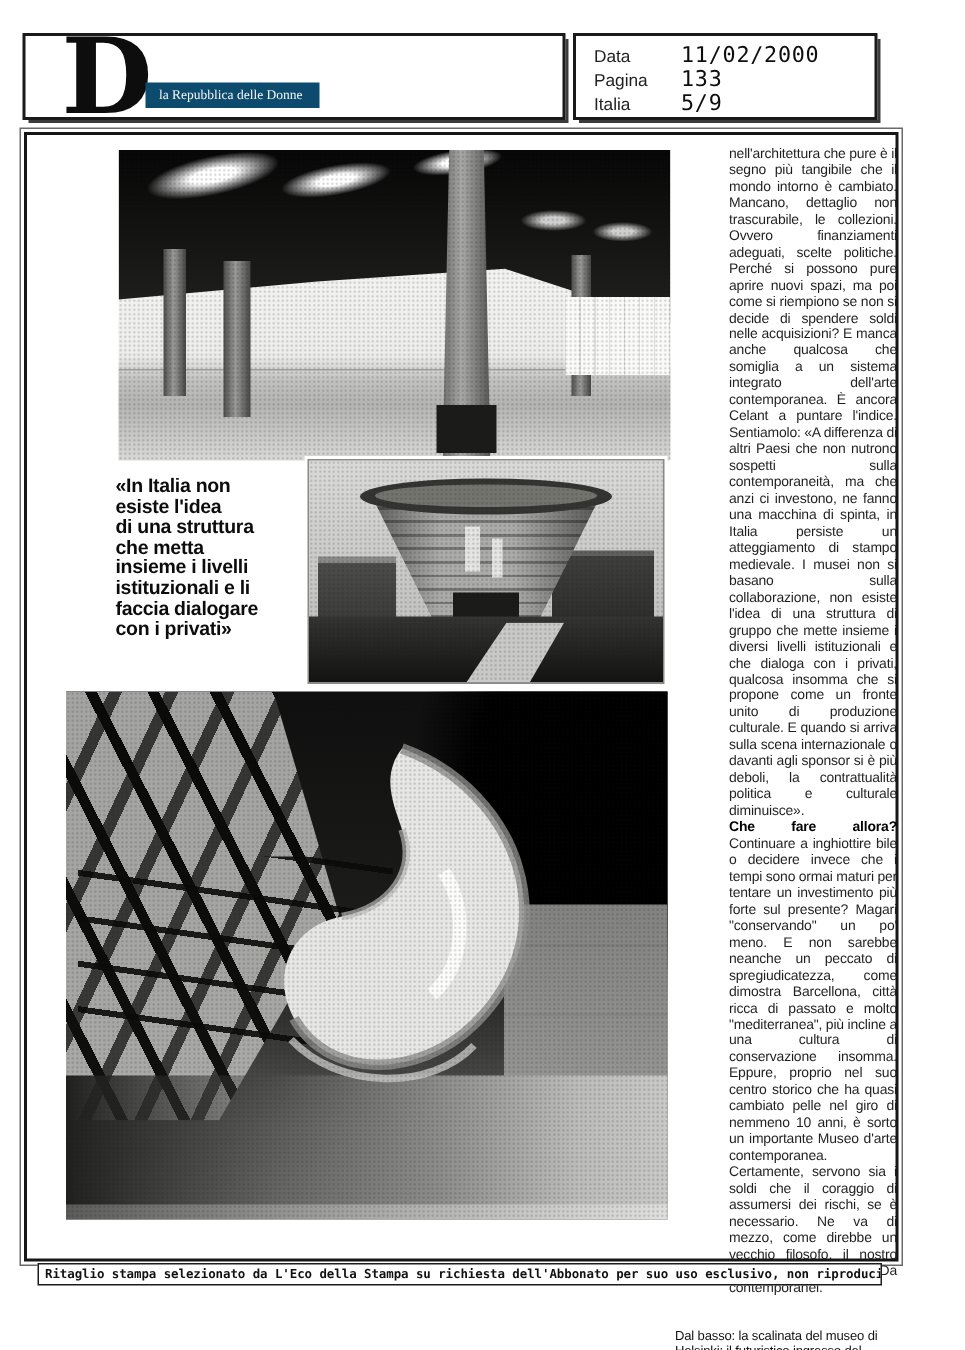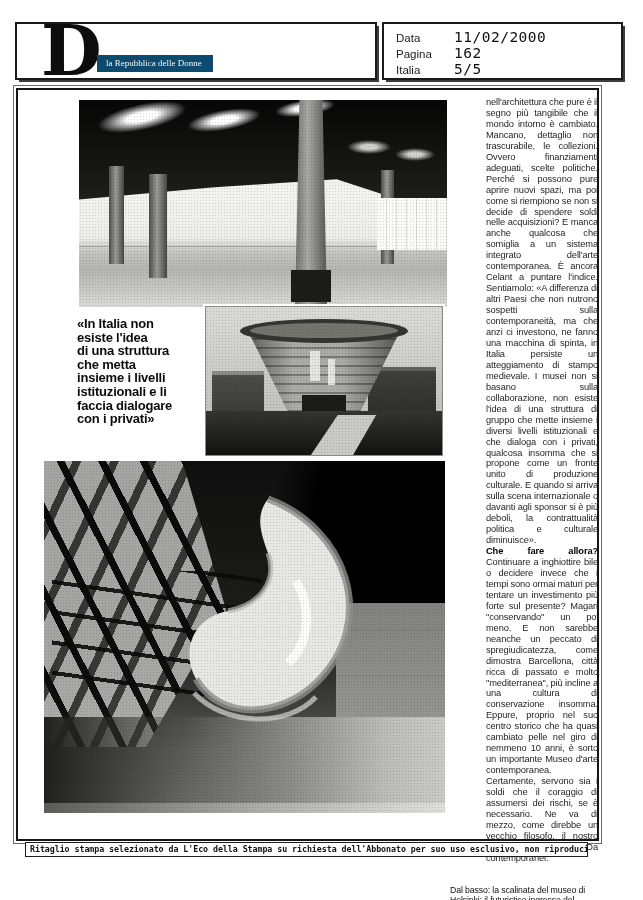--- a/index.html
+++ b/index.html
@@ -19,21 +19,21 @@
     font-family:"DejaVu Serif", serif; font-weight:700; font-size:70px; line-height:72px;
     color:#0d0d0d; letter-spacing:-2px;
   }
   .masthead-bar {
     position:absolute; left:80px; top:31px; width:116px; height:17px;
     background:#0c4a6e; color:#f5f5f5;
     font-family:"Liberation Serif", serif; font-size:9px; line-height:17px;
     padding-left:9px; white-space:nowrap;
   }
   .meta-box {
-    left:382px; top:22px; width:241px; height:58px;
+    left:382px; top:22px; width:203px; height:58px;
     border:2px solid #1a1a1a; background:#fff; padding:5px 0 0 12px;
     box-shadow:3px 3px 0 -1px #3c3c3c;
   }
   .meta-row { display:flex; align-items:baseline; height:16px; }
   .meta-label { width:58px; font-size:11.5px; color:#222; }
   .meta-value { font-family:"DejaVu Sans Mono", monospace; font-size:14.5px; color:#0e0e0e; letter-spacing:.5px; }
 
   
   .clip-frame {
     left:16px; top:88px; width:583px; height:753px;
@@ -146,25 +146,25 @@
   <div class="masthead-bar">la Repubblica delle Donne</div>
 </div>
 
 <div class="abs meta-box">
   <div class="meta-row">
     <span class="meta-label">Data</span>
     <span class="meta-value">11/02/2000</span>
   </div>
   <div class="meta-row">
     <span class="meta-label">Pagina</span>
-    <span class="meta-value">162</span>
+    <span class="meta-value">133</span>
   </div>
   <div class="meta-row">
     <span class="meta-label">Italia</span>
-    <span class="meta-value">5/5</span>
+    <span class="meta-value">5/9</span>
   </div>
 </div>
 
 <div class="abs clip-frame">
 
   <div class="photo ph1">
     <div class="ph1-ceiling"></div>
     <div class="ph1-light" style="left:18px;top:4px;width:90px;height:26px;transform:rotate(-12deg);"></div>
     <div class="ph1-light" style="left:108px;top:10px;width:74px;height:20px;transform:rotate(-10deg);"></div>
     <div class="ph1-light" style="left:196px;top:0px;width:60px;height:16px;transform:rotate(-8deg);"></div>

